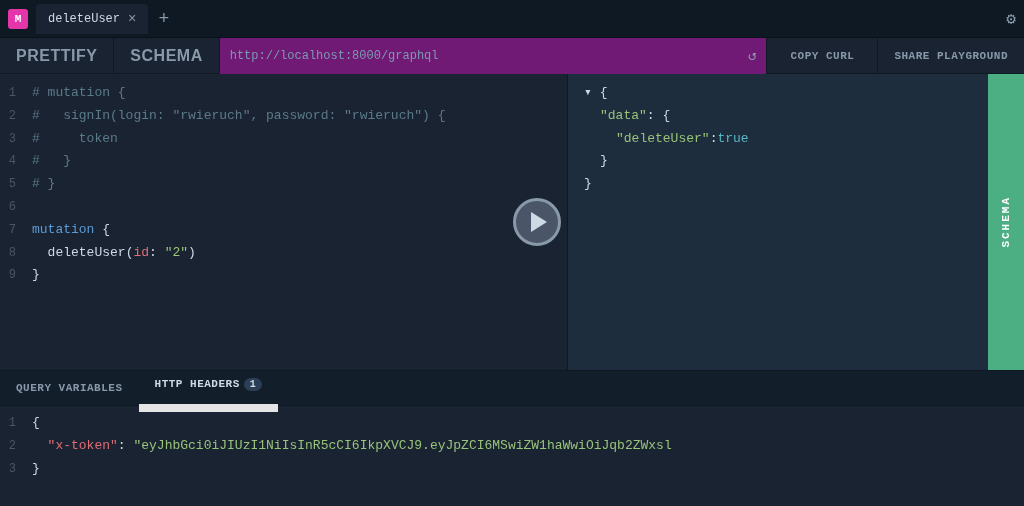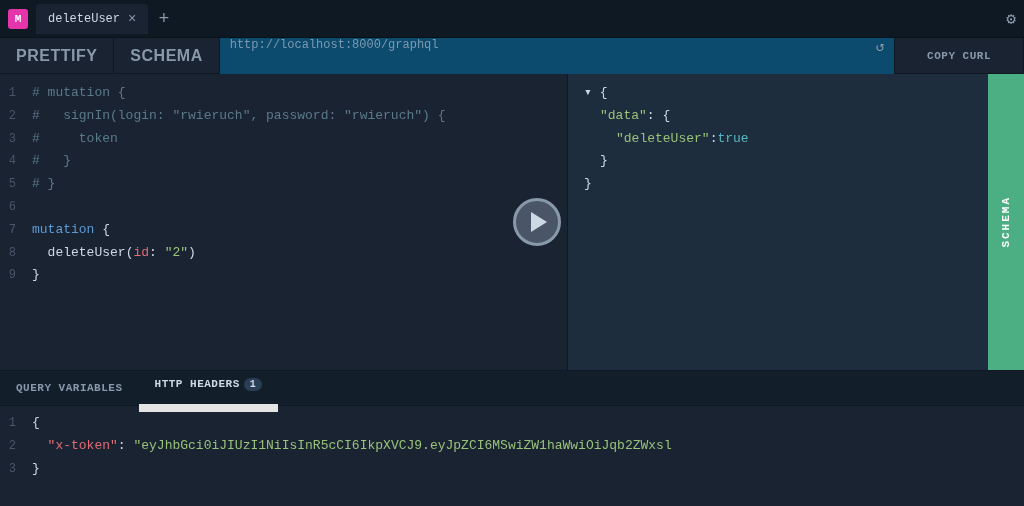--- a/index.html
+++ b/index.html
@@ -84,37 +84,38 @@
       font-size: 16px;
       font-weight: 700;
       letter-spacing: 0.5px;
       color: #8899aa;
       cursor: pointer;
       border-right: 1px solid #0f1923;
       font-family: 'Consolas', sans-serif;
     }
     .url-bar {
       flex: 1;
-      background: #0c4a6e;
-      height: 36px;
-      display: flex;
+      background: #701a75;
+      height: 36px;
+      display: flex;
+      align-items: center;
       padding: 0 10px;
       color: #7b9ab0;
       font-size: 12px;
       border-right: 1px solid #0f1923;
     }
     .url-text { flex: 1; }
     .url-refresh {
       color: #8899aa;
       font-size: 14px;
       cursor: pointer;
       margin-left: 8px;
     }
     .copy-curl-btn {
-      padding: 0 32px;
+      padding: 0 23px;
       height: 36px;
       display: flex;
       align-items: center;
       font-size: 11px;
       font-weight: 700;
       letter-spacing: 0.5px;
       color: #8899aa;
       cursor: pointer;
       border-right: 1px solid #0f1923;
       text-transform: uppercase;
@@ -308,20 +309,21 @@
 </div>
 
 <div class="toolbar">
   <div class="toolbar-btn">PRETTIFY</div>
   <div class="toolbar-btn">SCHEMA</div>
   <div class="url-bar">
     <span class="url-text">http://localhost:8000/graphql</span>
     <span class="url-refresh">↺</span>
   </div>
   <div class="copy-curl-btn">COPY CURL</div>
+  <div class="share-playground-btn">SHARE PLAYGROUND</div>
 </div>
 
 <div class="main-area">
 
   <div class="editor-panel">
     <div class="code-editor">
 
       <div class="code-line">
         <span class="line-num">1</span>
         <span class="line-content c-comment"># mutation {</span>

